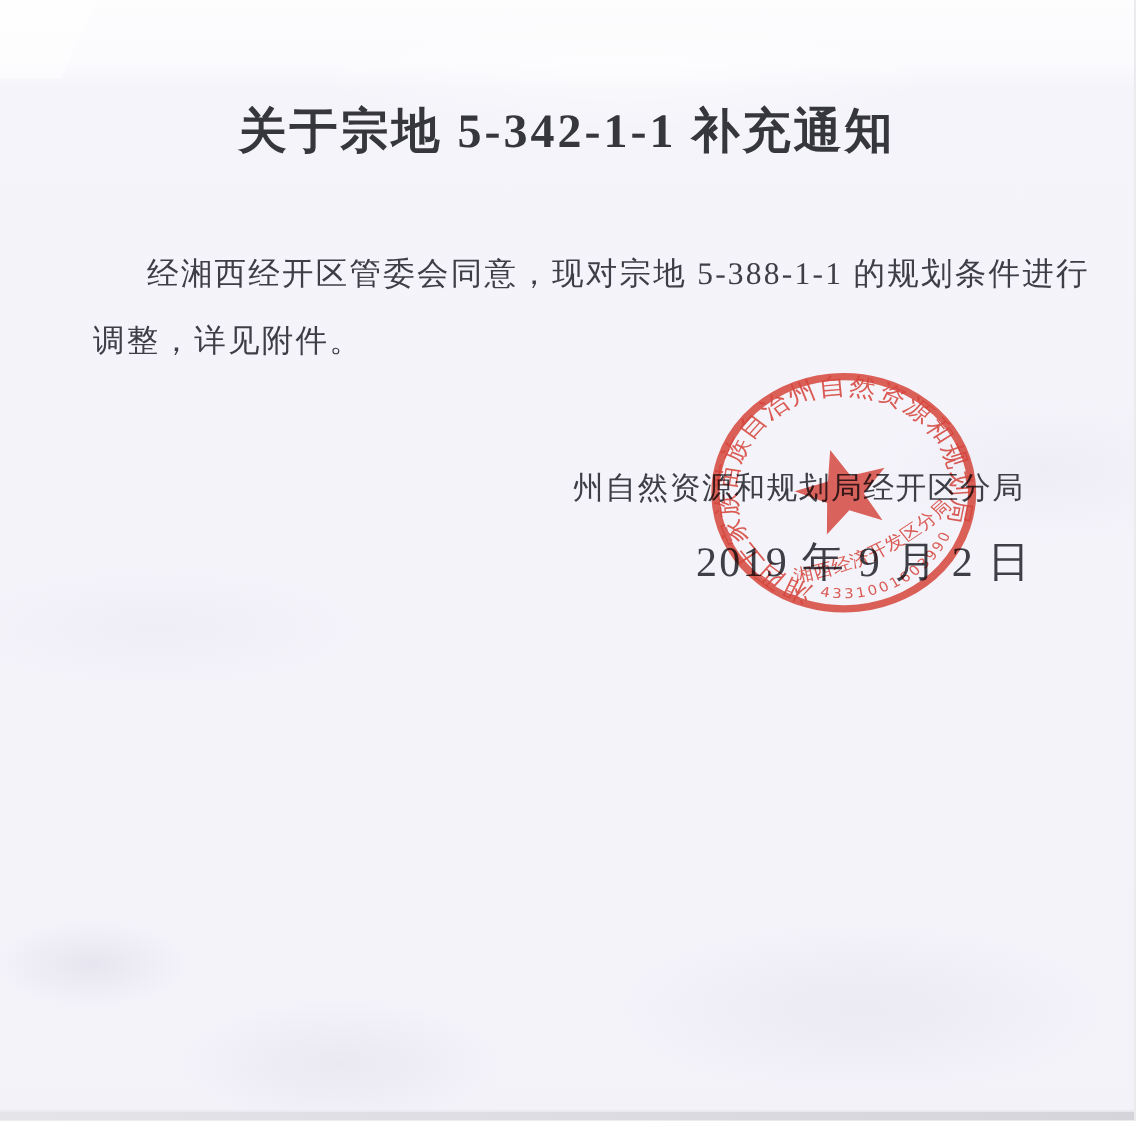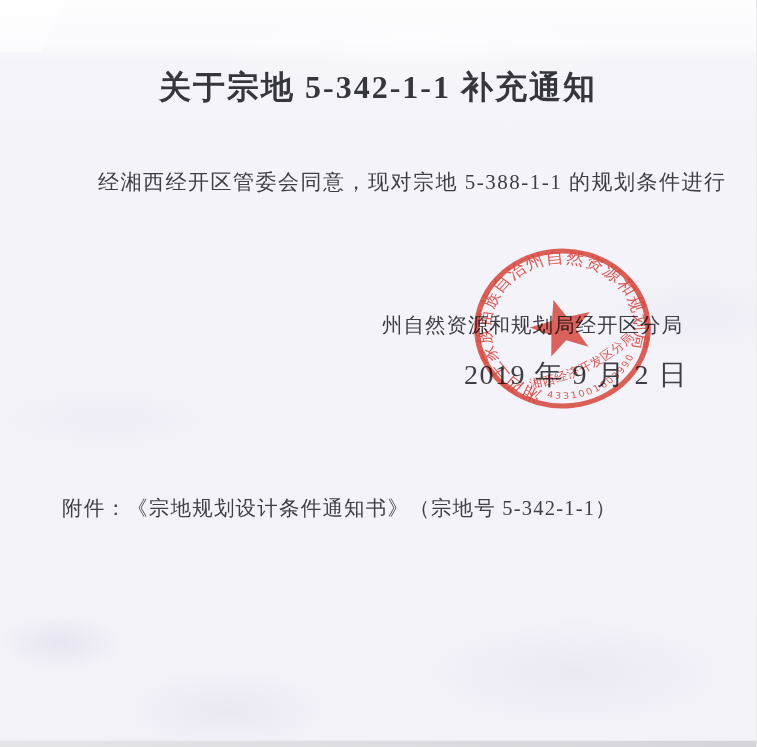--- a/index.html
+++ b/index.html
@@ -61,26 +61,26 @@
 
 <div class="page">
 
   <div class="noise"></div>
   <div class="corner-artifact"></div>
 
   <h1 class="t doc-title">关于宗地 5-342-1-1 补充通知</h1>
 
   <p class="t body-line body-line-1">经湘西经开区管委会同意，现对宗地 5-388-1-1 的规划条件进行</p>
 
+  <p class="t body-line body-line-2">调整，详见附件。</p>
 
   <div class="t signature">州自然资源和规划局经开区分局</div>
 
   <div class="t issue-date">2019 年 9 月 2 日</div>
 
-  <div class="t attachment">附件：《宗地规划设计条件通知书》（宗地号 5-342-1-1）</div>
 
   <svg class="seal" viewBox="-95 -95 190 190" preserveAspectRatio="none">
     <defs>
       <path id="ringPath" d="M -44,58.3 A 73,73 0 1 1 44,58.3" fill="none"></path>
       <path id="branchPath" d="M -57,44 Q 0,62 57,44" fill="none"></path>
       <path id="numPath" d="M -50,60 A 78,78 0 0 0 50,60" fill="none"></path>
     </defs>
     <g transform="rotate(-28)" fill="#dd382c">
       <circle r="86" fill="none" stroke="#dd382c" stroke-width="5.5" stroke-opacity="0.85"></circle>
       <text font-size="18" letter-spacing="1.2" fill-opacity="0.88" font-family="Liberation Serif, DejaVu Serif, serif">

